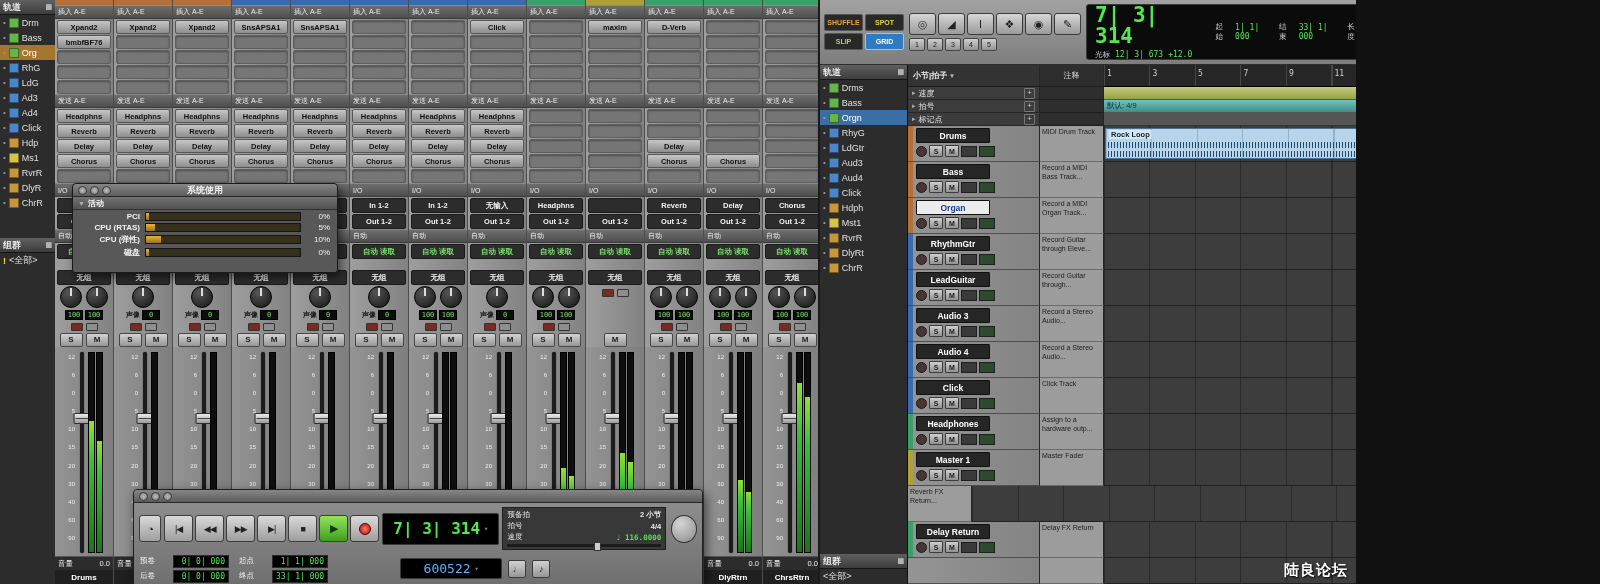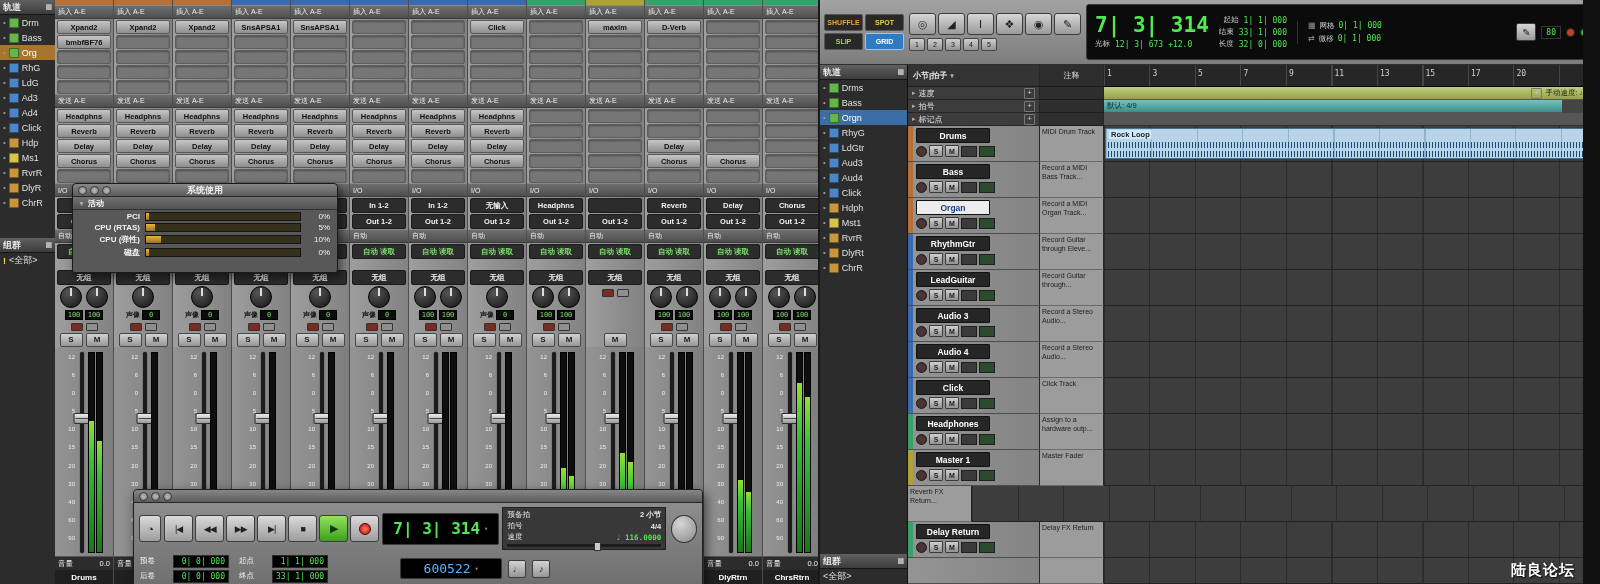--- a/index.html
+++ b/index.html
@@ -1,16 +1,16 @@
 <!DOCTYPE html>
 <html><head>
 <meta charset="utf-8">
 <style>
   html,body{margin:0;padding:0;background:#111;}
-  .app{position:relative;width:1583px;height:584px;overflow:hidden;background:#701a75;
+  .app{position:relative;width:1356px;height:584px;overflow:hidden;background:#701a75;
        font-family:"Liberation Sans",sans-serif;-webkit-font-smoothing:antialiased;font-size:9px;color:#ddd;}
 
   
   .m-sidebar{background:#2c2c2c;display:flex;flex-direction:column;border-right:1px solid #101010;}
   #mixer-sidebar{position:absolute;left:0;top:0;width:55px;height:584px;}
   .etl{width:87px;height:100%;}
   .side-hdr{flex:0 0 14px;background:linear-gradient(#606060,#3c3c3c);color:#e8e8e8;font-size:9px;font-weight:bold;
             display:flex;align-items:center;gap:3px;padding:0 3px;border-bottom:1px solid #151515;}
   .hdr-ic{margin-left:auto;font-size:7px;color:#bbb;}
   .side-list{display:flex;flex-direction:column;}
@@ -133,21 +133,21 @@
            display:flex;align-items:center;justify-content:center;font-size:11px;color:#222;}
   .zrow{display:flex;gap:2px;}
   .zpre{width:14px;height:11px;background:linear-gradient(#cfcfcf,#949494);border:1px solid #444;border-radius:2px;
         font-size:7px;color:#1a1a1a;display:flex;align-items:center;justify-content:center;}
   .cpanel{flex:1;height:54px;background:#0b0b0b;border:1px solid #3a3a3a;border-radius:3px;display:flex;
           align-items:center;gap:10px;padding:0 8px;color:#cfcfcf;overflow:hidden;}
   .bigc-wrap{display:flex;flex-direction:column;gap:3px;}
   .bigcounter{font-family:"DejaVu Sans Mono",monospace;font-size:21px;font-weight:bold;color:#52e852;line-height:1;}
   .cursorrow{display:flex;gap:5px;font-size:7.5px;align-items:center;}
   .cv{color:#52e852;font-family:"DejaVu Sans Mono",monospace;font-size:8px;}
-  .cfields{display:flex;flex-direction:column;gap:2px;}
+  .cfields{display:flex;flex-direction:row;gap:2px;}
   .cfield{display:flex;gap:5px;justify-content:flex-end;font-size:7.5px;align-items:center;}
   .gnblock{display:flex;flex-direction:column;gap:3px;border-left:1px solid #333;padding-left:10px;}
   .gnrow{display:flex;gap:4px;align-items:center;font-size:7.5px;}
   .gic{color:#9a9a9a;font-size:8px;}
   .misc{display:flex;align-items:center;gap:5px;margin-left:auto;}
   .toolmini{width:18px;height:16px;background:linear-gradient(#d6d6d6,#9a9a9a);border:1px solid #3c3c3c;border-radius:2px;
             display:flex;align-items:center;justify-content:center;font-size:10px;color:#222;}
   .extrabox{border:1px solid #333;padding:1px 4px;}
   .led{width:7px;height:7px;border-radius:50%;border:1px solid #222;display:inline-block;}
   .led.red{background:#c2402e;} .led.green{background:#3fae4f;}

